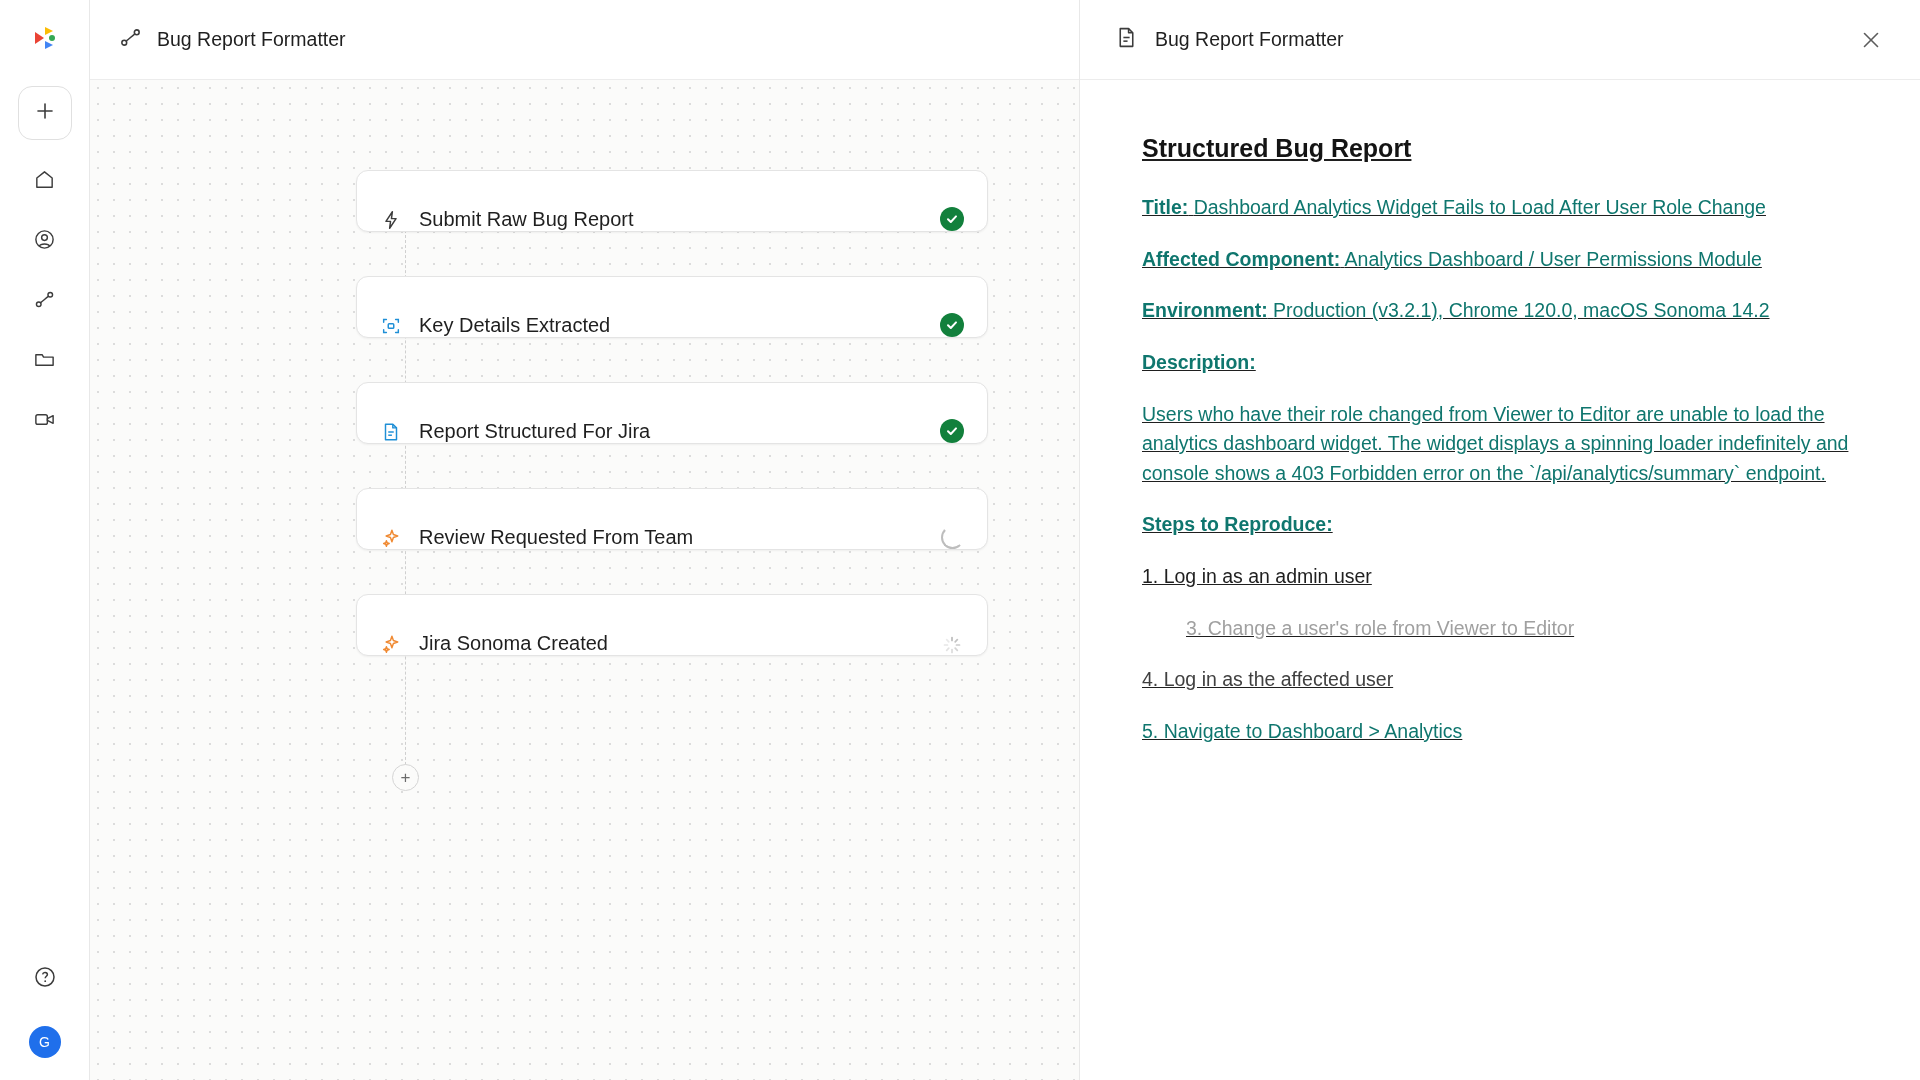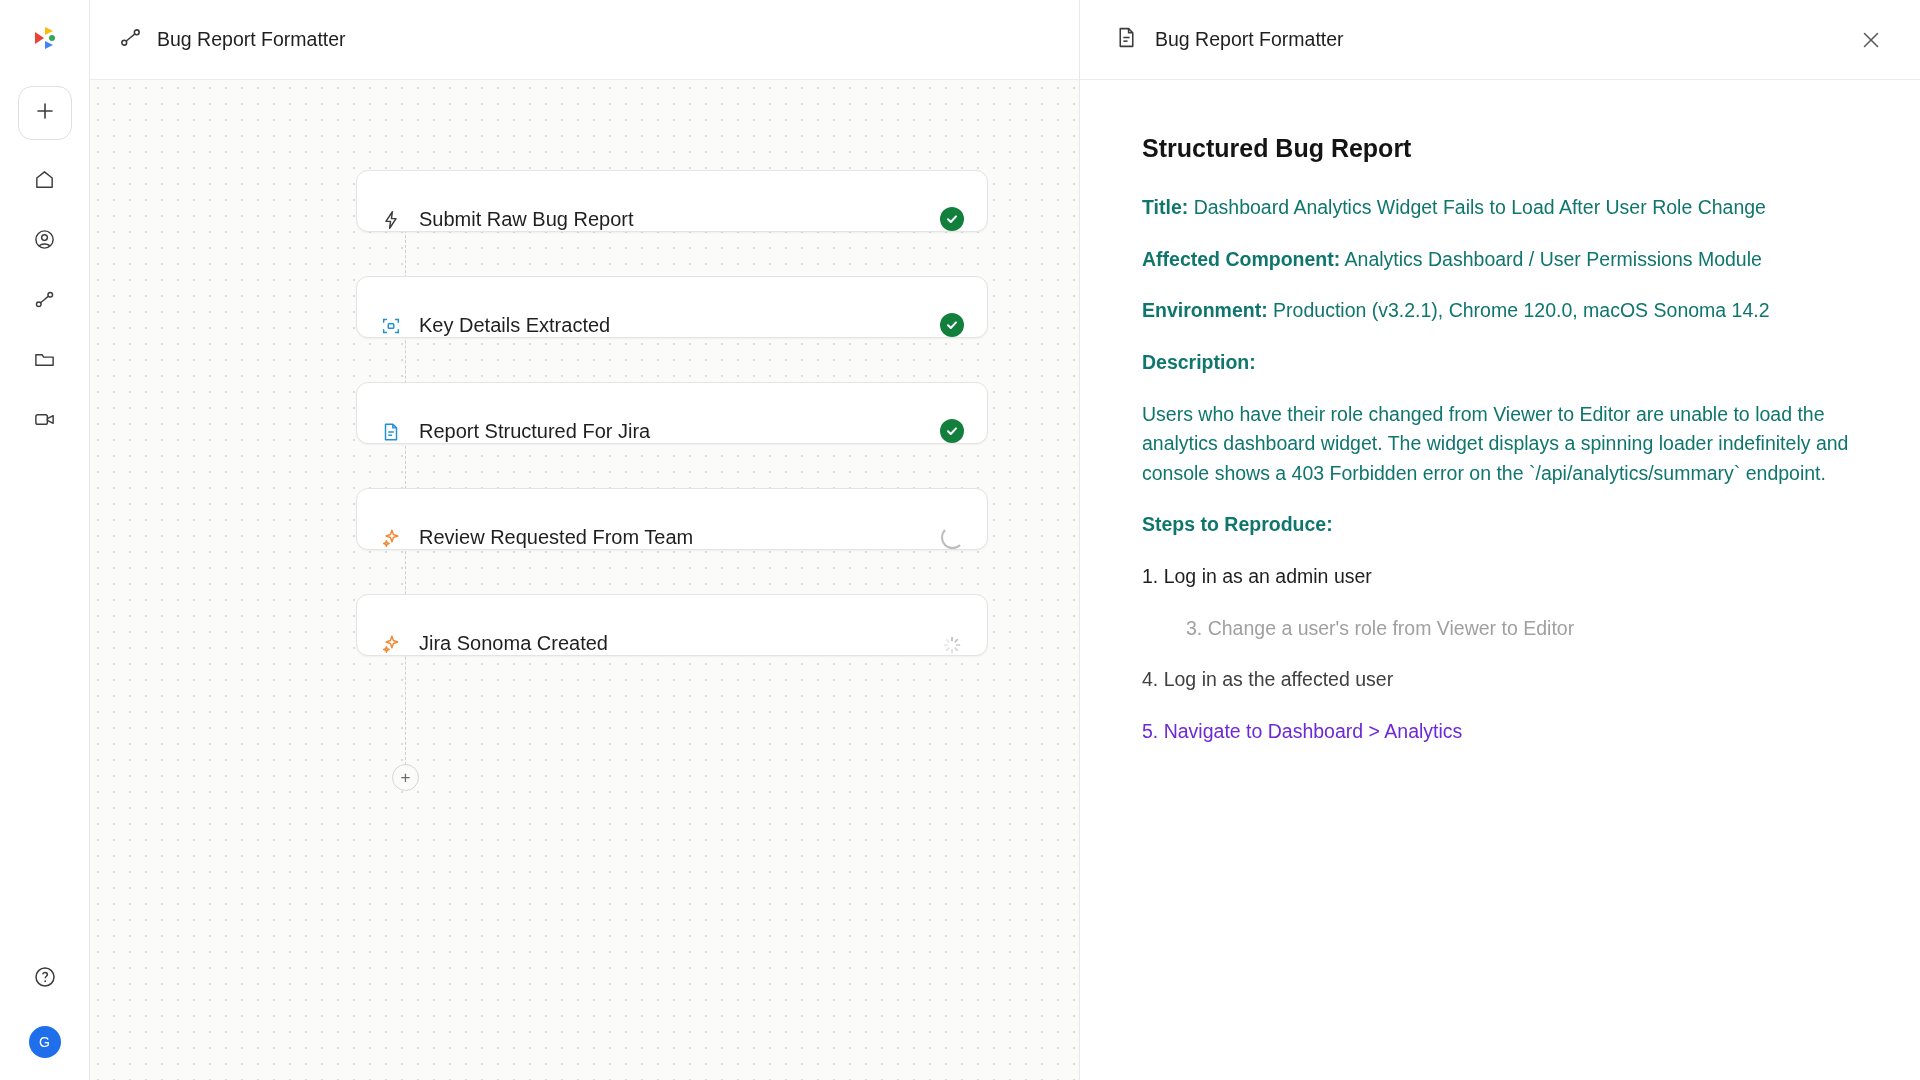--- a/index.html
+++ b/index.html
@@ -188,20 +188,21 @@
     width: 34px; height: 34px;
     display: flex; align-items: center; justify-content: center;
     color: #5c5c5c;
     cursor: pointer;
     border-radius: 6px;
   }
   .panel-body {
     flex: 1 1 auto;
     padding: 54px 64px 0 62px;
     overflow: hidden;
+    text-decoration: underline;
   }
   .doc-title {
     font-size: 25px;
     font-weight: bold;
     margin: 0 0 30px 0;
     color: #141414;
   }
   .doc-p {
     font-size: 19.5px;
     line-height: 1.52;
@@ -211,21 +212,21 @@
   .doc-p b { font-weight: bold; }
   .step {
     font-size: 19.5px;
     line-height: 1.52;
     margin: 0 0 22px 0;
   }
   .fade1 { color: #1f1f1f; }
   .fade2 { color: #3c3c3c; }
   .fade3 { color: #a0a0a0; margin-left: 44px; }
   .fade4 { color: #404040; }
-  .fade5 { color: #6d28d9; }
+  .fade5 { color: #0f766e; }
 </style>
 </head>
 <body>
 
 <div class="app">
 
   <div class="rail">
     <div class="logo">
       <svg width="30" height="30" viewBox="0 0 30 30">
         <path d="M5 9 L5 21 L14 15 Z" fill="#ea4335"></path>

